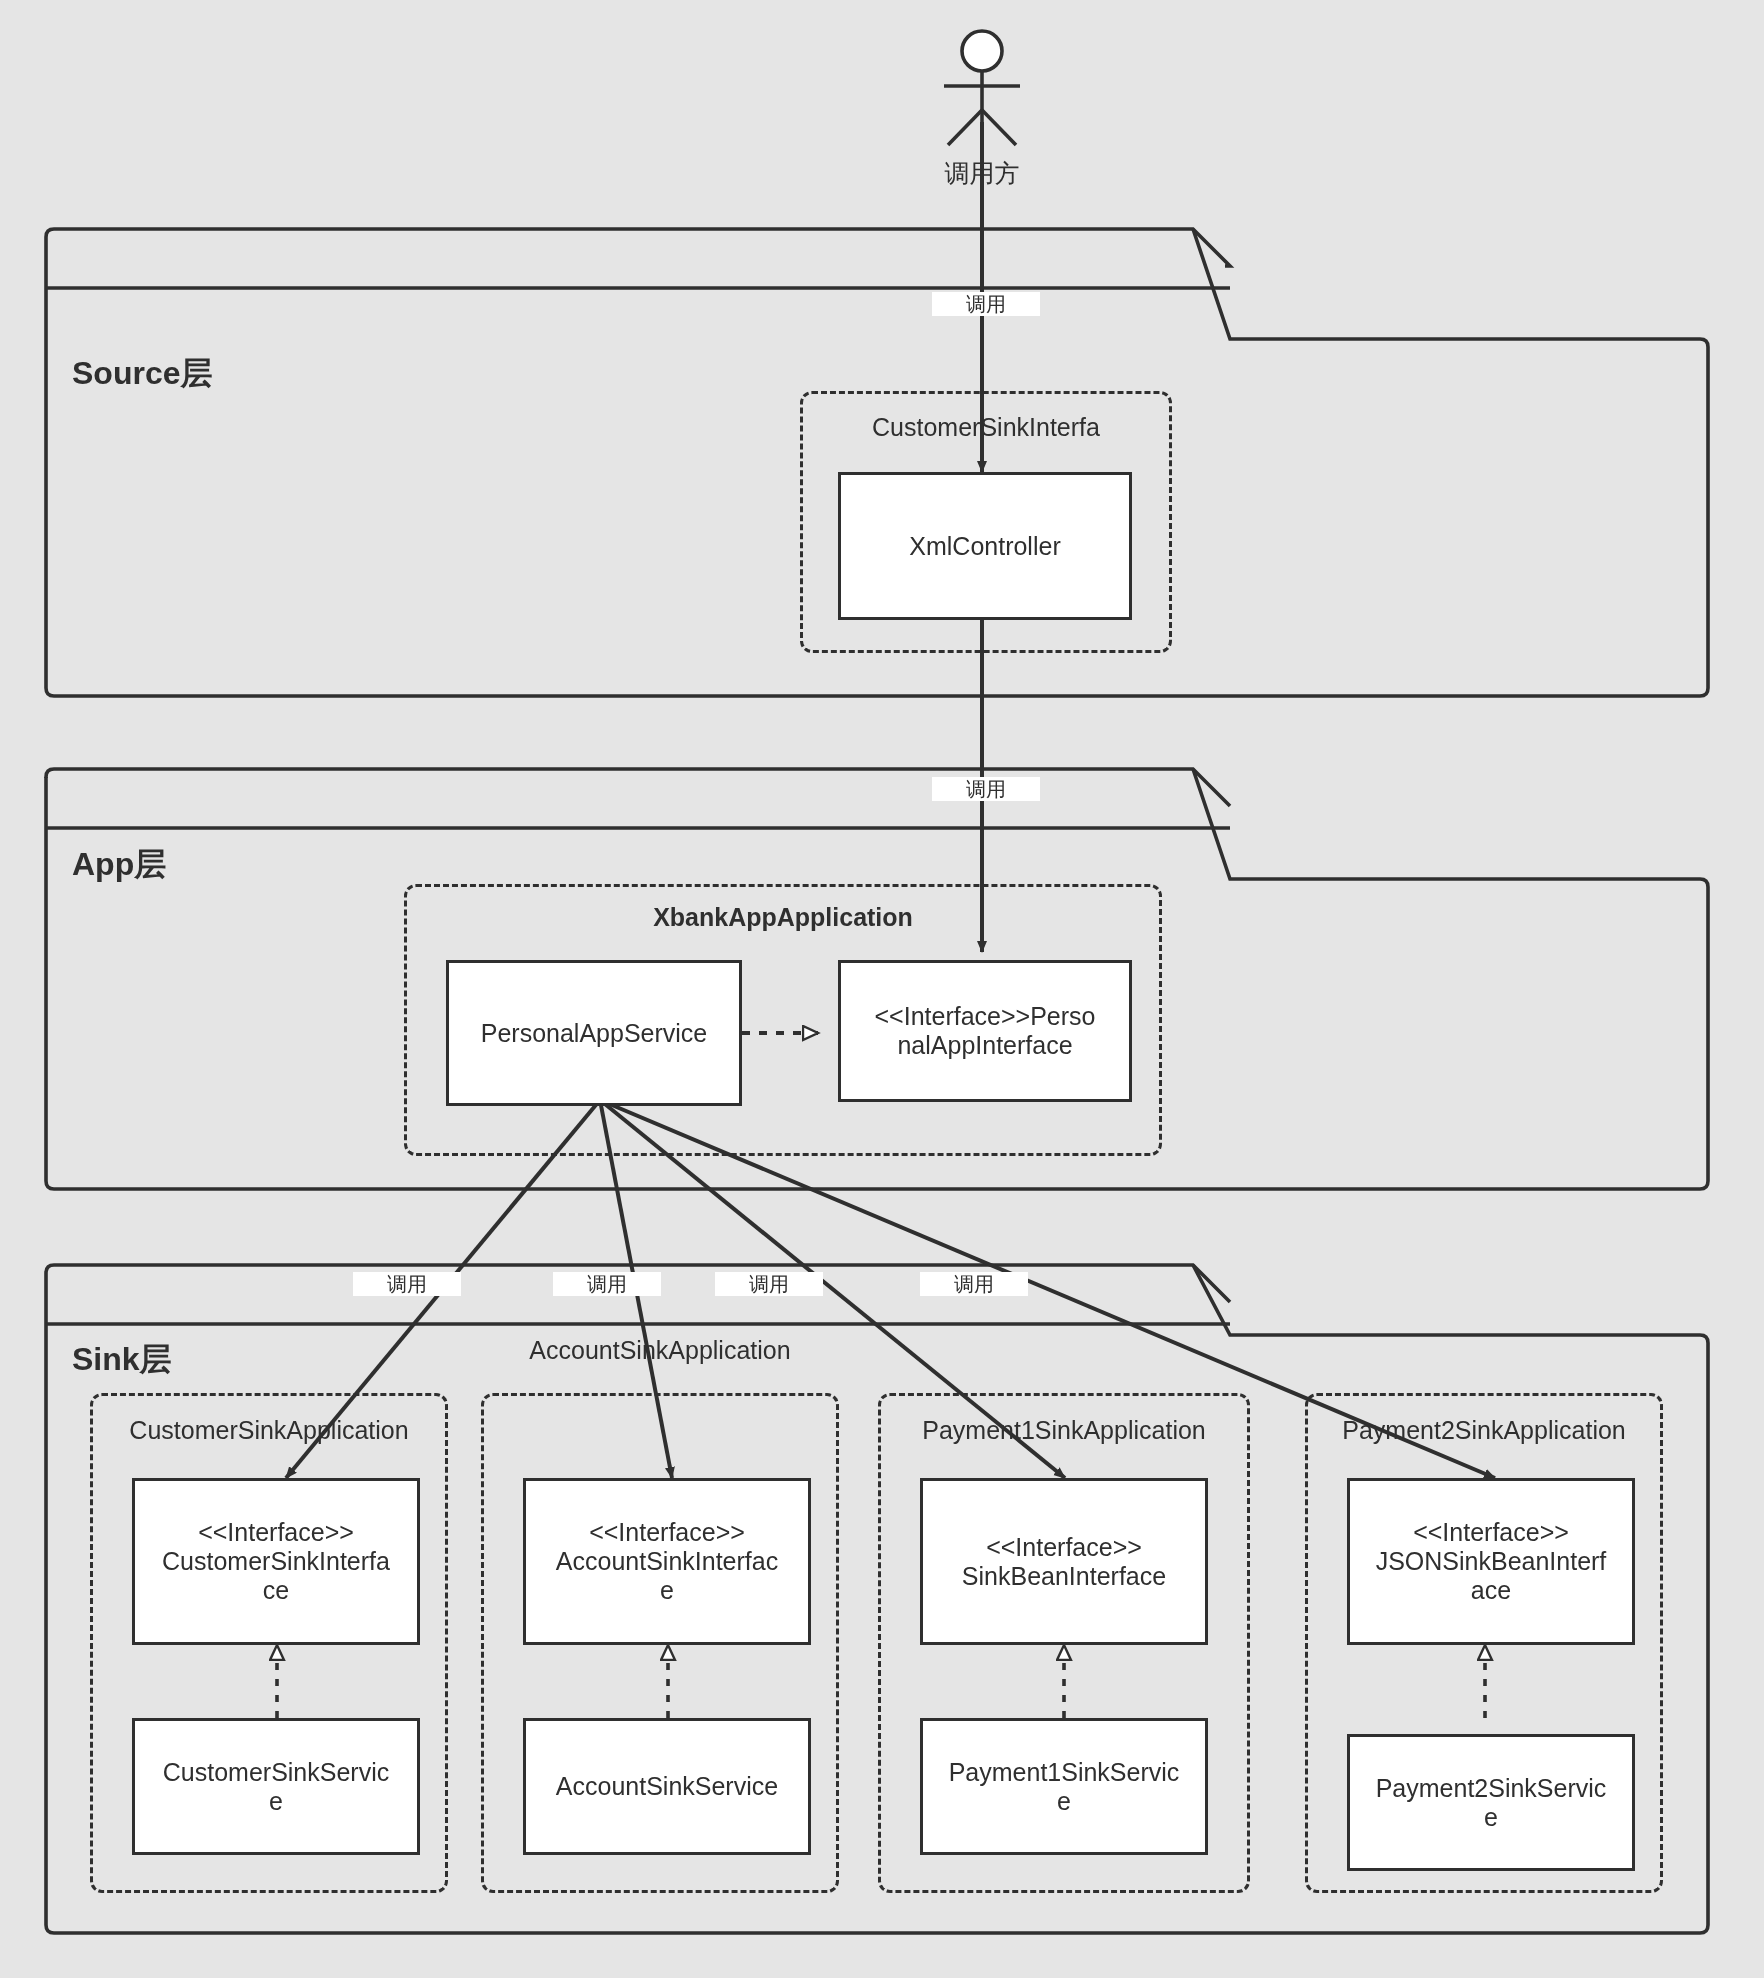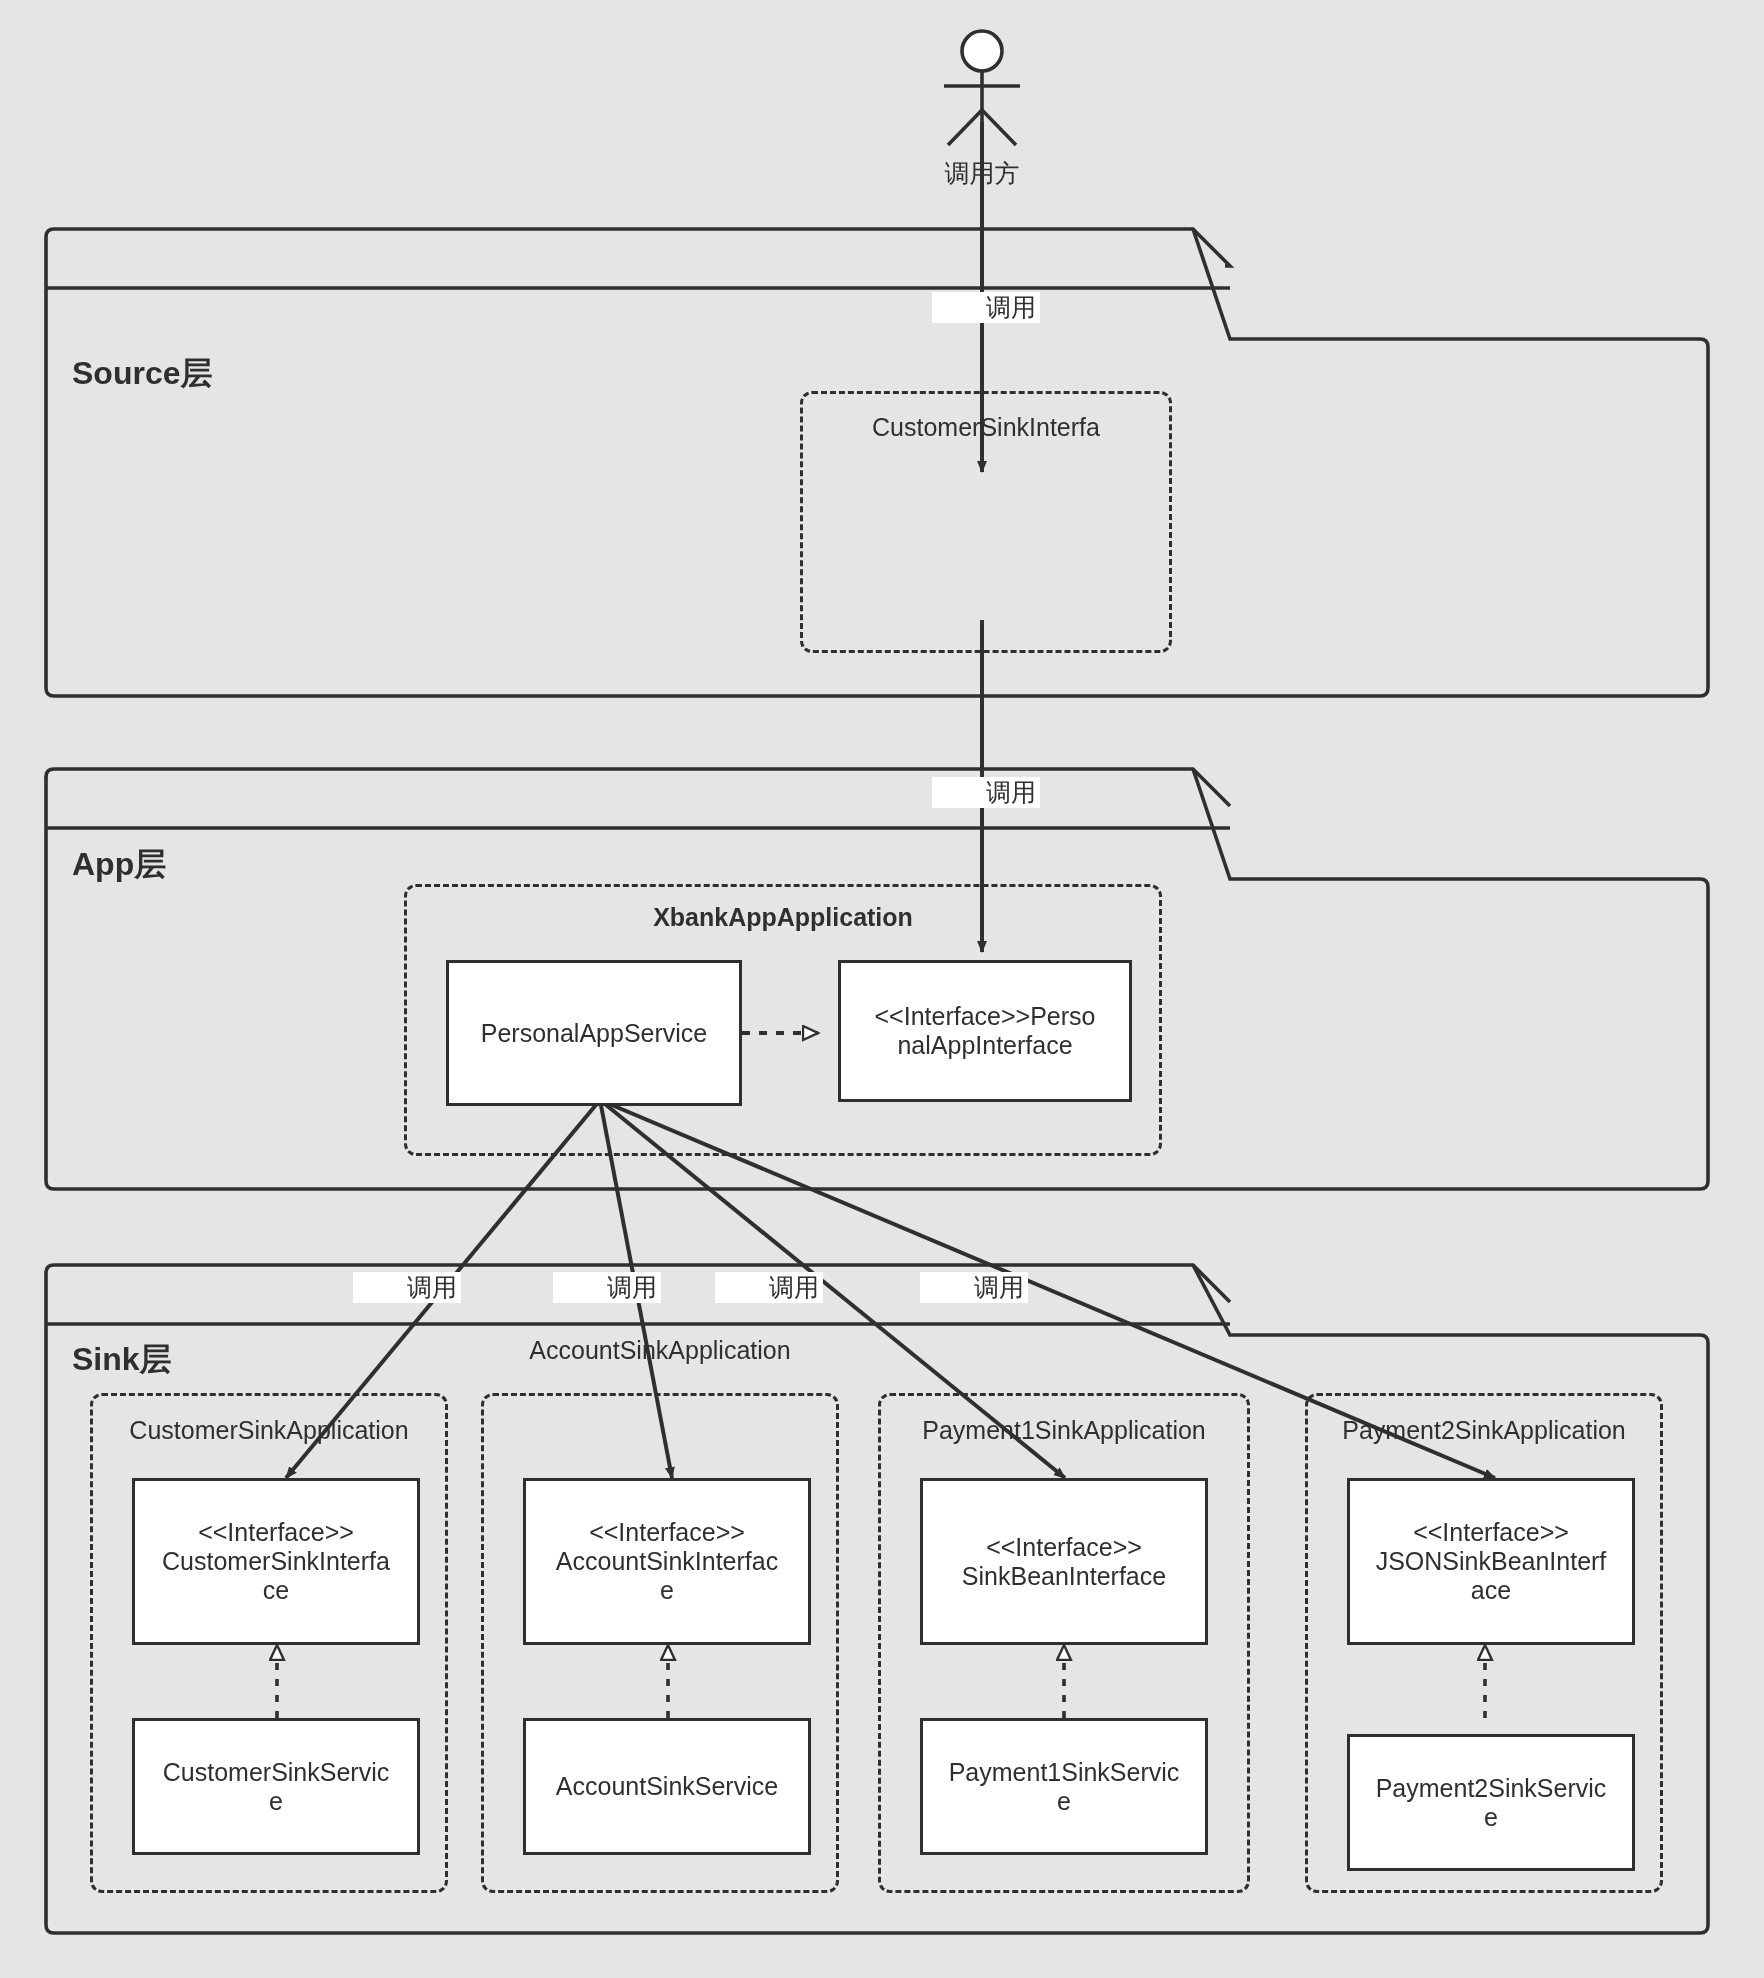--- a/index.html
+++ b/index.html
@@ -31,22 +31,22 @@
   }
   .pkg-title {
     font-size: 32px;
     font-weight: bold;
   }
   .actor-label {
     font-size: 25px;
     text-align: center;
   }
   .edge-label {
-    font-size: 25px;
-    text-align: right;
+    font-size: 20px;
+    text-align: center;
     background: #ffffff;
     padding: 0 4px;
   }
   .app-title {
     font-size: 25px;
     text-align: center;
     width: 100%;
   }
   .box-label {
     font-size: 25px;
@@ -141,20 +141,23 @@
   <div class="lbl edge-label" style="left:353px; top:1272px; width:100px;">调用</div>
   <div class="lbl edge-label" style="left:553px; top:1272px; width:100px;">调用</div>
   <div class="lbl edge-label" style="left:715px; top:1272px; width:100px;">调用</div>
   <div class="lbl edge-label" style="left:920px; top:1272px; width:100px;">调用</div>
 
   <div class="lbl pkg-title" style="left:72px; top:354px;">Source层</div>
 
   <div class="dashed-group" style="left:800px; top:391px; width:372px; height:262px;"></div>
   <div class="lbl app-title" style="left:800px; top:412px; width:372px;">CustomerSinkInterfa</div>
 
+  <div class="node-box" style="left:838px; top:472px; width:294px; height:148px;">
+    <div class="box-label">XmlController</div>
+  </div>
 
   <div class="lbl pkg-title" style="left:72px; top:845px;">App层</div>
 
   <div class="dashed-group" style="left:404px; top:884px; width:758px; height:272px;"></div>
   <div class="lbl app-title" style="left:404px; top:902px; width:758px;font-weight:bold;">XbankAppApplication</div>
 
   <div class="node-box" style="left:446px; top:960px; width:296px; height:146px;">
     <div class="box-label">PersonalAppService</div>
   </div>
 

